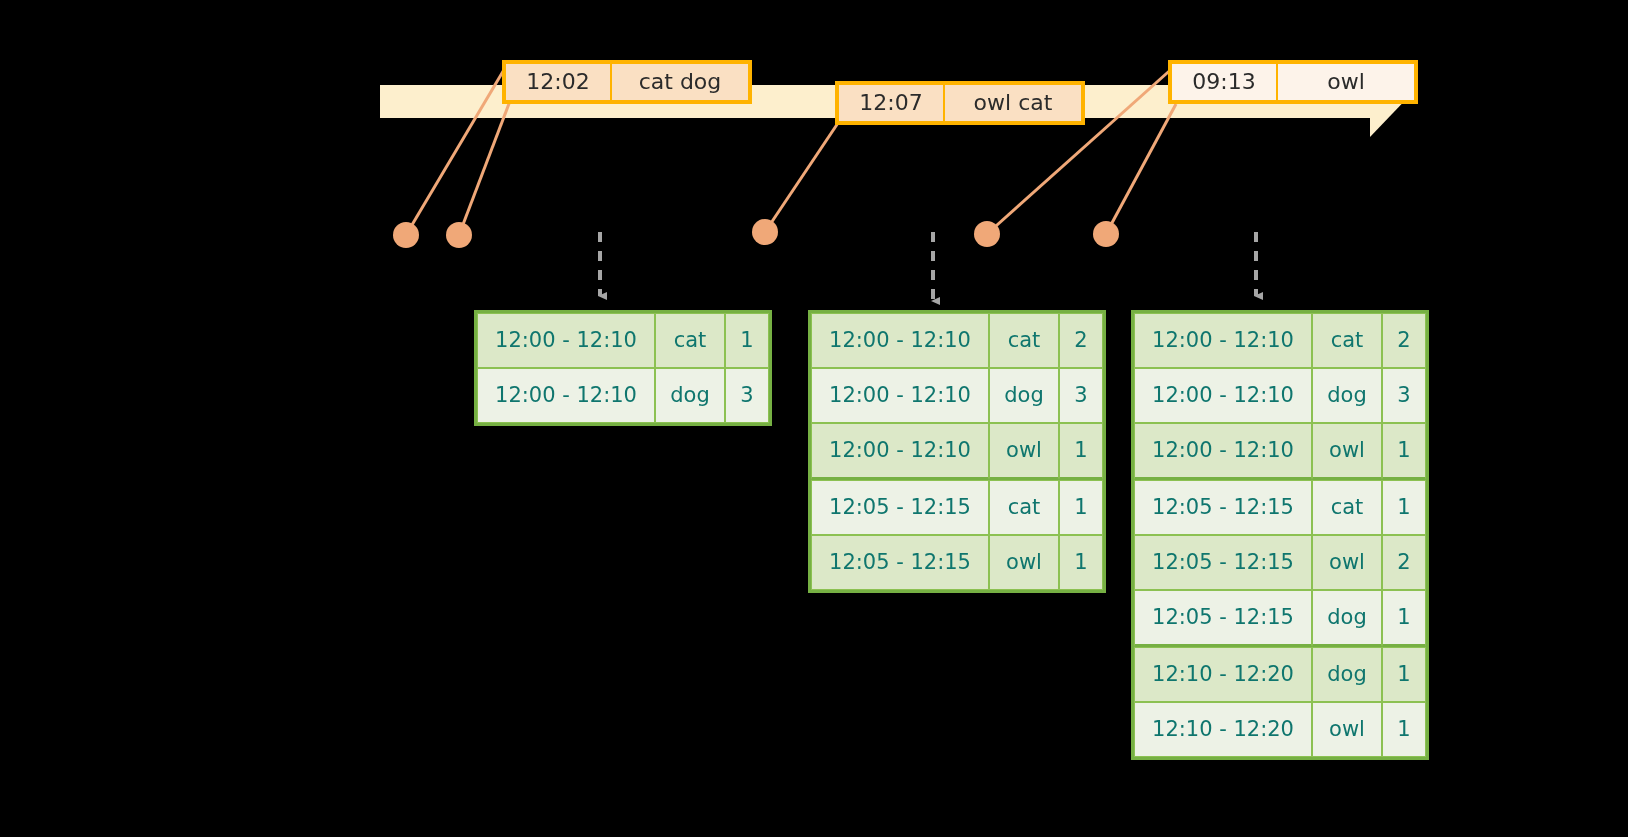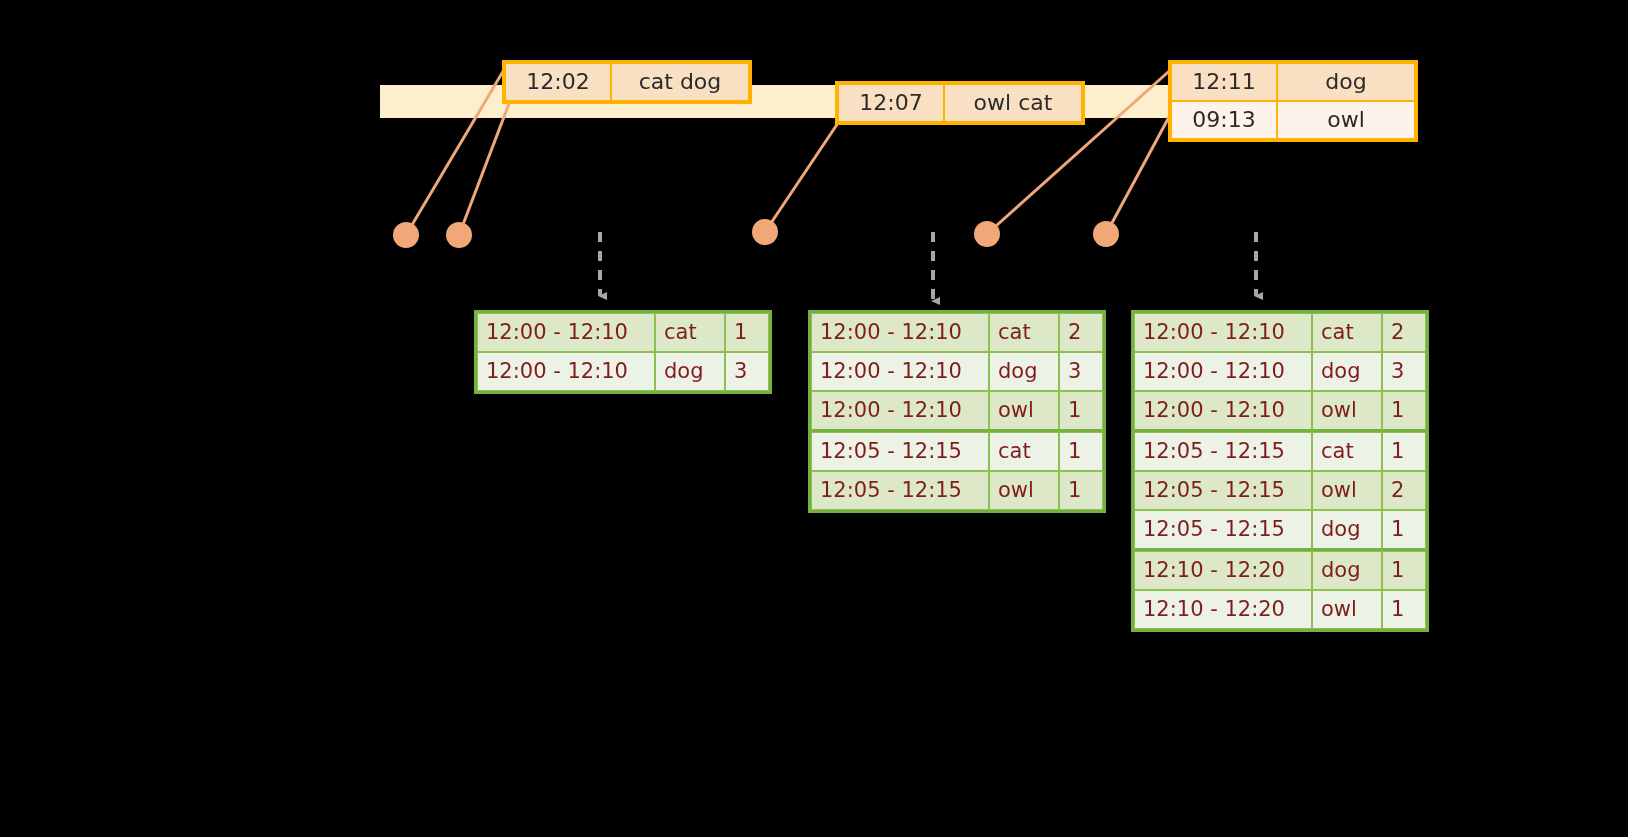--- a/index.html
+++ b/index.html
@@ -58,25 +58,25 @@
     position: absolute;
     border-collapse: separate;
     border-spacing: 0;
     border: 3px solid #76B043;
     background: #E8F0DC;
     z-index: 5;
   }
   .res-table td {
     border: 1.5px solid #8CC152;
     font-size: 21px;
-    color: #7f1d1d;
-    text-align: left;
+    color: #0f766e;
+    text-align: center;
     height: 37px;
     line-height: 37px;
-    padding: 0 8px;
+    padding: 8px 8px;
     white-space: nowrap;
     font-family: "DejaVu Sans", sans-serif;
   }
   .res-table tr.g-dark td { background: #DCE8C8; }
   .res-table tr.g-light td { background: #EDF2E6; }
   .res-table td.c-window { width: 160px; }
   .res-table td.c-word   { width: 52px; }
   .res-table td.c-count  { width: 26px; }
   .res-table tr.sep-after td { border-bottom: 3px solid #76B043; }
 </style>
@@ -129,24 +129,20 @@
   <table class="evt-table" id="evt-2" style="left: 835px; top: 81px;">
       <tbody>
         <tr class="r-dark">
           <td class="c-time">12:07</td>
           <td class="c-words">owl cat</td>
         </tr>
       </tbody>
     </table>
   <table class="evt-table" id="evt-3" style="left: 1168px; top: 60px;">
       <tbody>
-        <tr class="r-dark">
-          <td class="c-time">12:11</td>
-          <td class="c-words">dog</td>
-        </tr>
         <tr class="r-light">
           <td class="c-time">09:13</td>
           <td class="c-words">owl</td>
         </tr>
       </tbody>
     </table>
 
   <table class="res-table" id="res-1" style="left: 474px; top: 310px;">
       <tbody>
         <tr class="g-dark">

